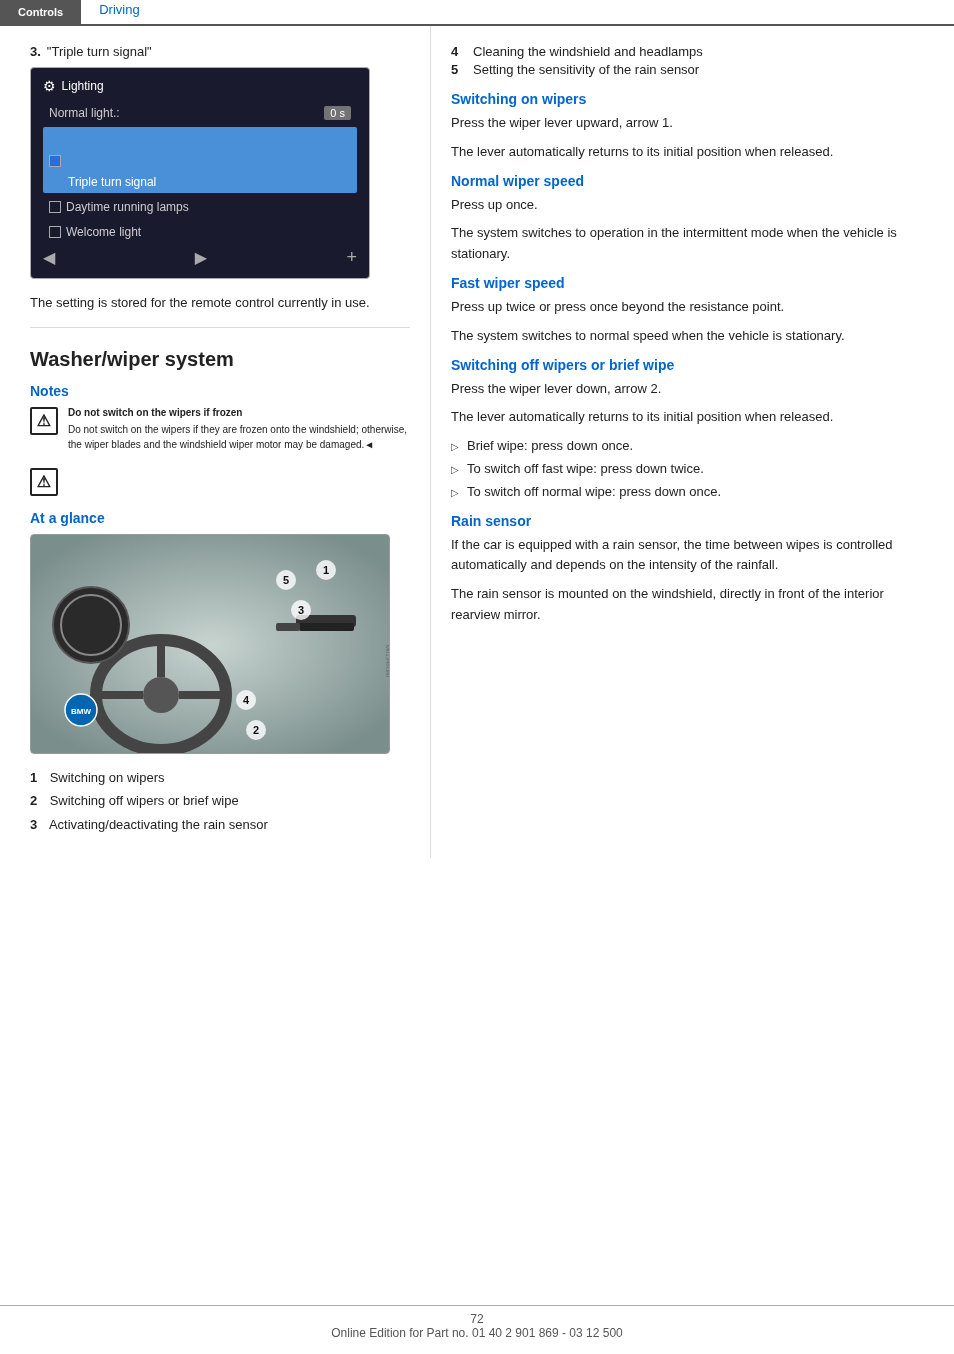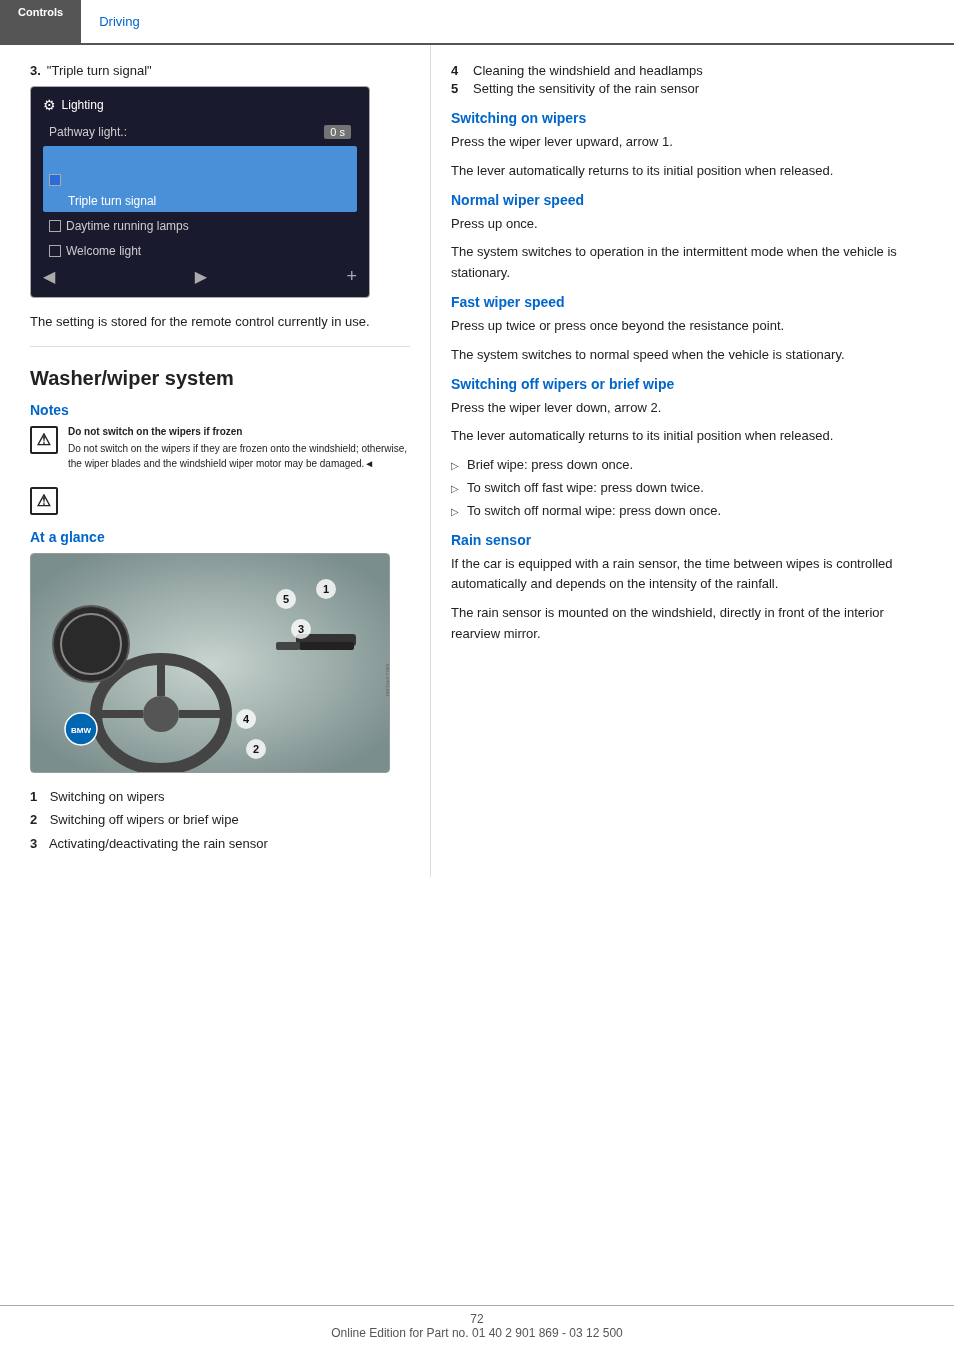--- a/index.html
+++ b/index.html
@@ -22,21 +22,21 @@
     }
     .tab-controls {
       background: #555;
       color: #fff;
       padding: 6px 18px;
       font-size: 11px;
       font-weight: bold;
     }
     .tab-driving {
       color: #0066cc;
-      padding: 14px 18px;
+      padding: 2px 18px;
       font-size: 13px;
     }
 
     
     .main-content {
       display: flex;
       padding: 0;
     }
     .col-left {
       width: 430px;
@@ -297,21 +297,21 @@
         <span style="font-weight:bold;">3.</span>
         <span>"Triple turn signal"</span>
       </div>
 
       <div class="screen-box">
         <div class="screen-header">
           <span class="screen-icon">⚙</span>
           <span>Lighting</span>
         </div>
         <div class="screen-row">
-          <span>Pathway light.:</span>
+          <span>Normal light.:</span>
           <span class="value-box">0 s</span>
         </div>
         <div class="screen-row highlighted">
           <span><span class="checkbox-icon"></span></span>
           <span style="flex:1; margin-left:2px;margin-top:44px;">Triple turn signal</span>
         </div>
         <div class="screen-row">
           <span class="checkbox-empty"></span>
           <span style="flex:1;">Daytime running lamps</span>
         </div>

